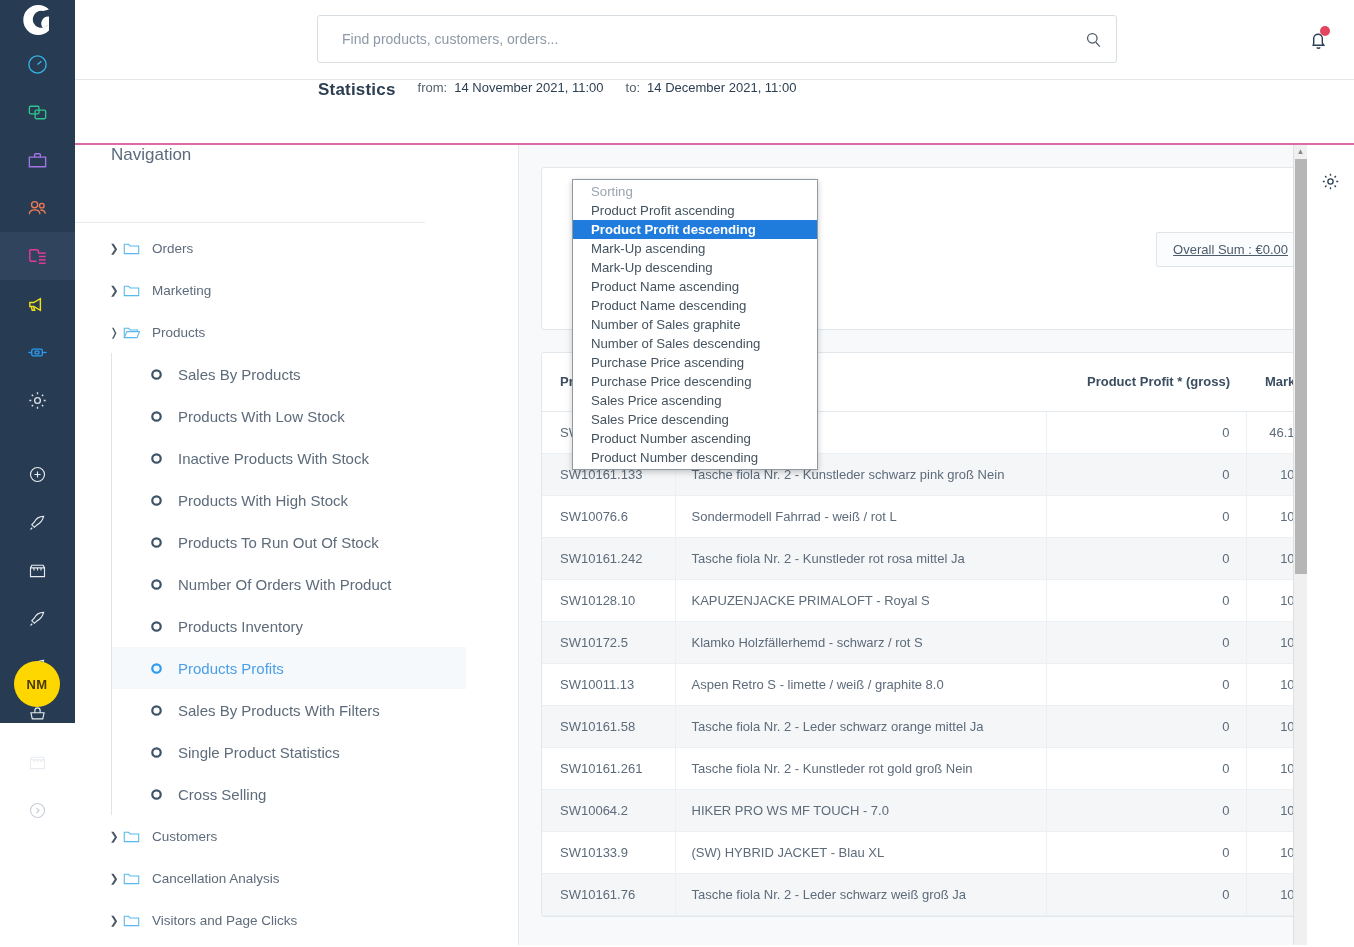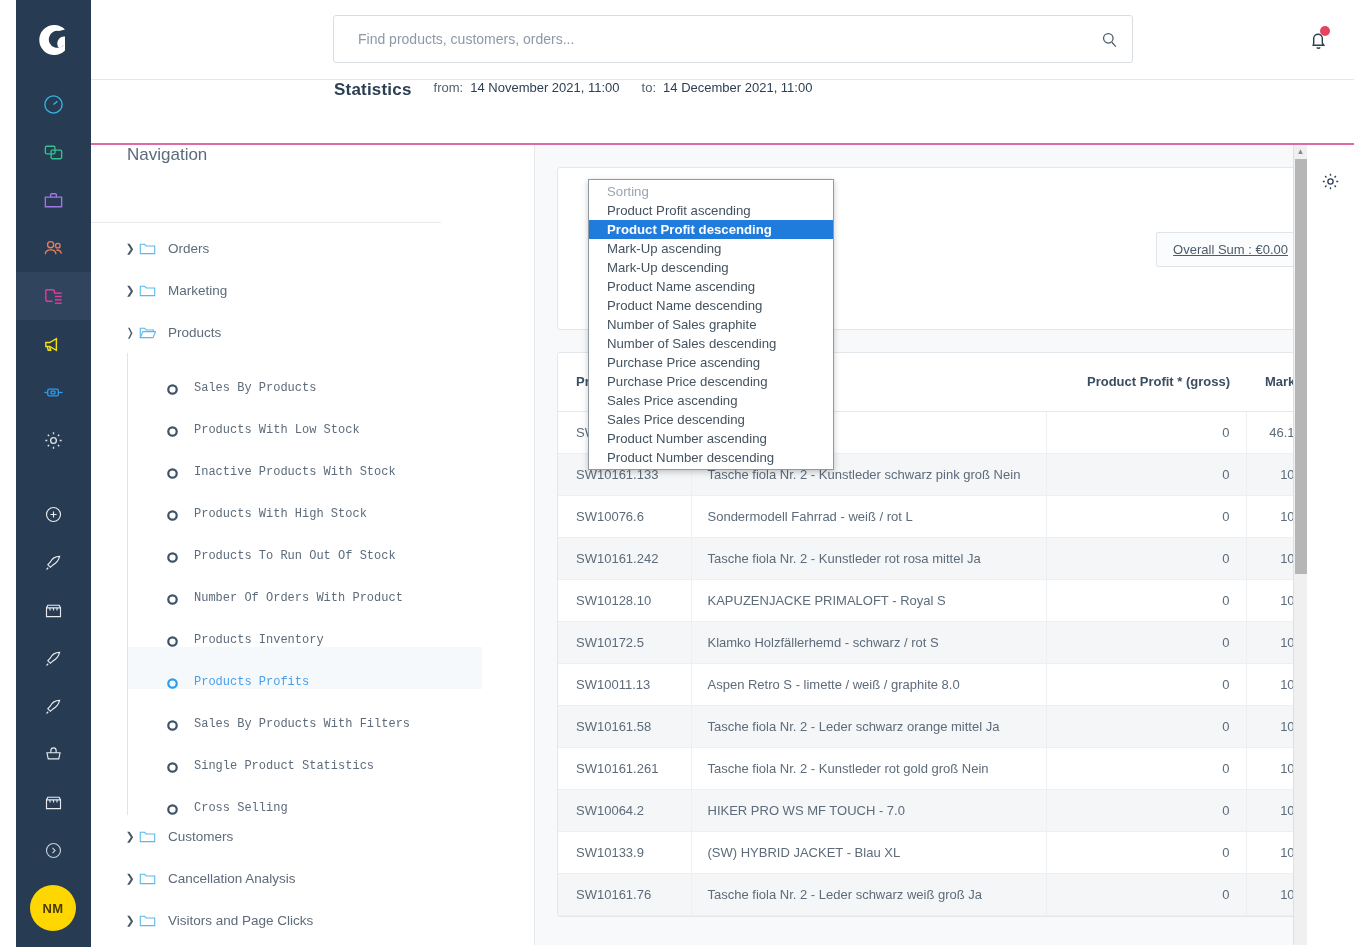--- a/index.html
+++ b/index.html
@@ -6,26 +6,25 @@
   html, body {
     width: 1354px; height: 947px;
     font-family: "Liberation Sans", sans-serif;
     background: #ffffff;
     overflow: hidden;
   }
   .app { position: relative; width: 1354px; height: 947px; display: flex; }
 
   
   .rail {
-    width: 75px; height: 947px;
+    width: 75px; height: 723px;
     background: #273c53;
     flex: 0 0 75px;
     display: flex; flex-direction: column; align-items: center;
     position: relative;
-    margin-left: 16px;
   }
   .rail-logo {
     height: 80px; width: 100%;
     display: flex; align-items: center; justify-content: center;
   }
   .rail-icons { width: 100%; }
   .rail-item {
     width: 100%; height: 48px;
     display: flex; align-items: center; justify-content: center;
     cursor: pointer;
@@ -121,26 +120,25 @@
     width: 18px; display: flex; align-items: center; justify-content: center;
     color: #4a5866; font-size: 11px;
   }
   .nav-row .folder { margin-right: 12px; display: flex; align-items: center; }
   .nav-sub {
     position: relative;
     margin-left: 36px;
     border-left: 1px solid #dfe4e8;
   }
   .nav-subrow {
-    display: flex; align-items: flex-end;
+    display: flex; align-items: center;
     height: 42px; padding-left: 39px;
-    font-size: 12px; color: #5d6b7a;
+    font-size: 15px; color: #5d6b7a;
     cursor: pointer;
     width: 354px;
-    font-family: Liberation Mono, monospace;
   }
   .nav-subrow.active { background: #f6f9fc; color: #4a9fe8; }
   .nav-subrow .bullet { margin-right: 16px; display: flex; align-items: center; }
 
   
   .content {
     flex: 1; background: #f7f9fb;
     position: relative; overflow: hidden;
   }
   .content-inner { padding: 22px 20px 0 22px; position: relative; }

